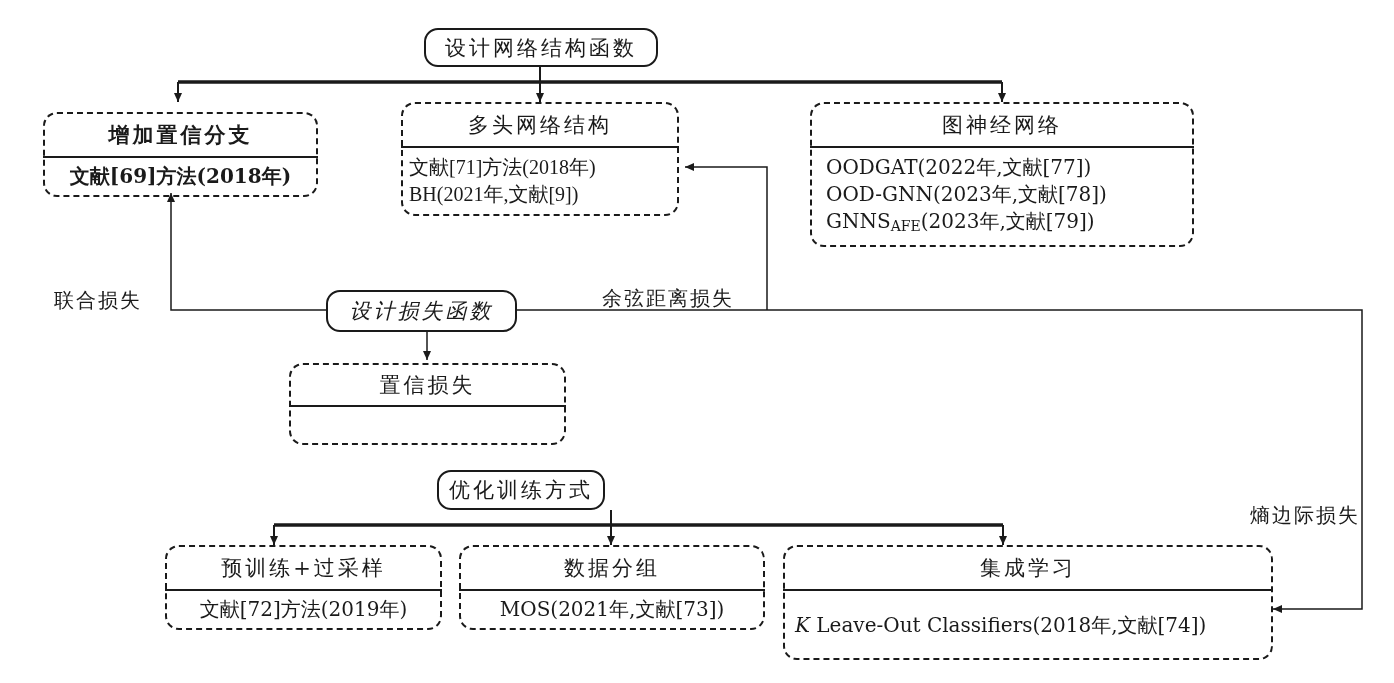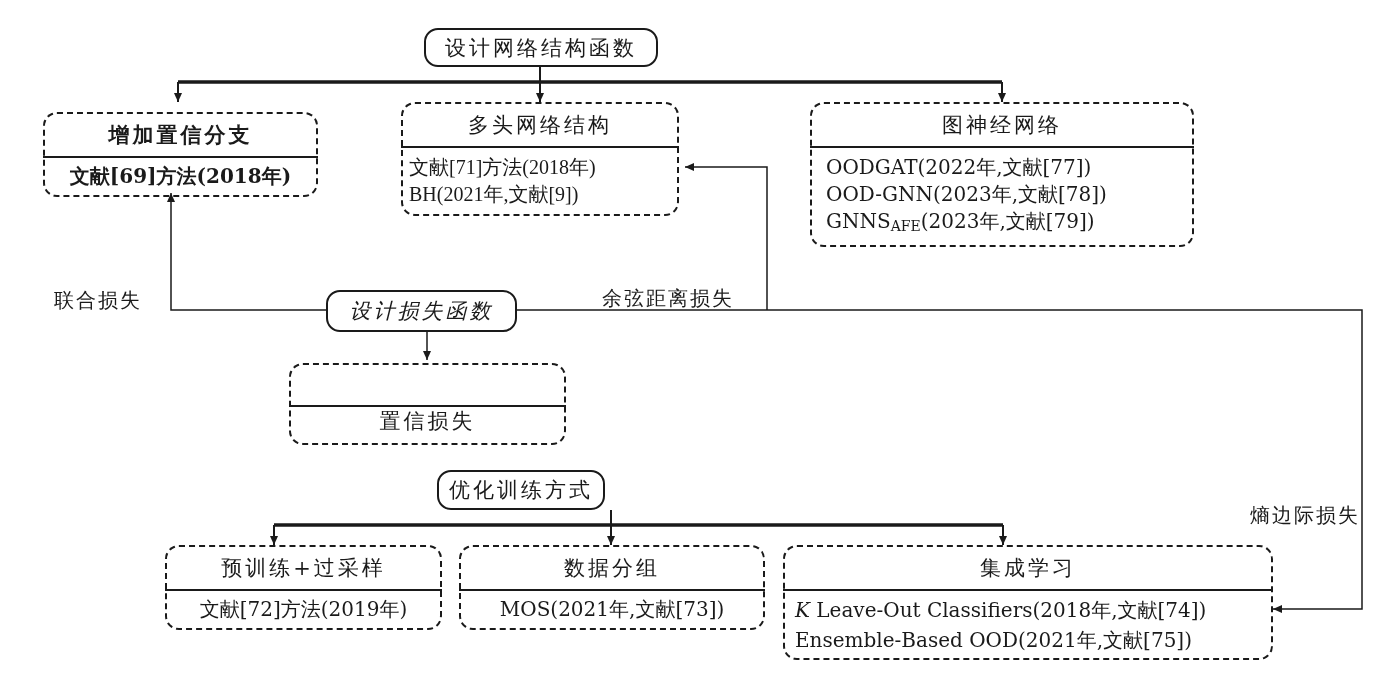--- a/index.html
+++ b/index.html
@@ -91,21 +91,21 @@
 
 <div class="abs edge-label" style="left:54px;top:287px;">联合损失</div>
 <div class="abs edge-label" style="left:602px;top:285px;">余弦距离损失</div>
 <div class="abs edge-label" style="left:1250px;top:502px;">熵边际损失</div>
 
 <div class="abs solid-box" style="left:326px;top:290px;width:191px;height:42px;font-style:italic;">
   <span>设计损失函数</span>
 </div>
 
 <div class="abs dash-box" style="left:289px;top:363px;width:277px;height:82px;">
-  <div class="dash-title" style="height:40px;margin-top:36px;">置信损失</div>
+  <div class="dash-title" style="height:40px;">置信损失</div>
   <div class="dash-sep" style="top:40px;"></div>
 </div>
 
 <div class="abs solid-box" style="left:437px;top:470px;width:168px;height:40px;">
   <span>优化训练方式</span>
 </div>
 
 <div class="abs dash-box" style="left:165px;top:545px;width:277px;height:85px;">
   <div class="dash-title" style="height:42px;">预训练+过采样</div>
   <div class="dash-sep" style="top:42px;"></div>
@@ -120,15 +120,14 @@
   <div class="dash-items center" style="top:44px;">
     <div>MOS(2021年,文献[73])</div>
   </div>
 </div>
 
 <div class="abs dash-box" style="left:783px;top:545px;width:490px;height:115px;">
   <div class="dash-title" style="height:42px;">集成学习</div>
   <div class="dash-sep" style="top:42px;"></div>
   <div class="dash-items left" style="top:44px;padding-left:10px;line-height:30px;">
     <div><i>K</i><span> Leave-Out Classifiers(2018年,文献[74])</span></div>
-    <div>Ensemble-Based OOD(2021年,文献[75])</div>
   </div>
 </div>
 
 </body></html>

